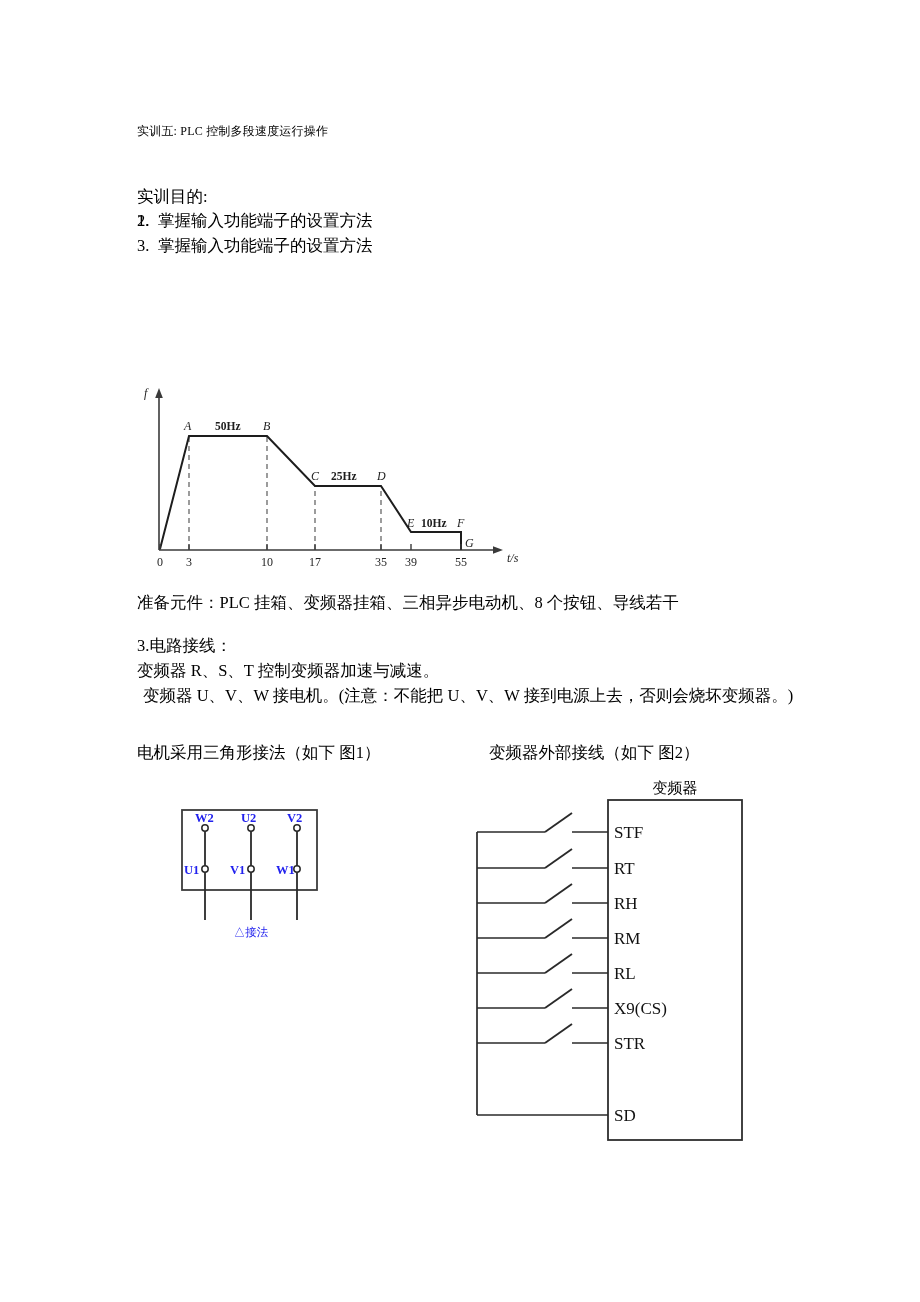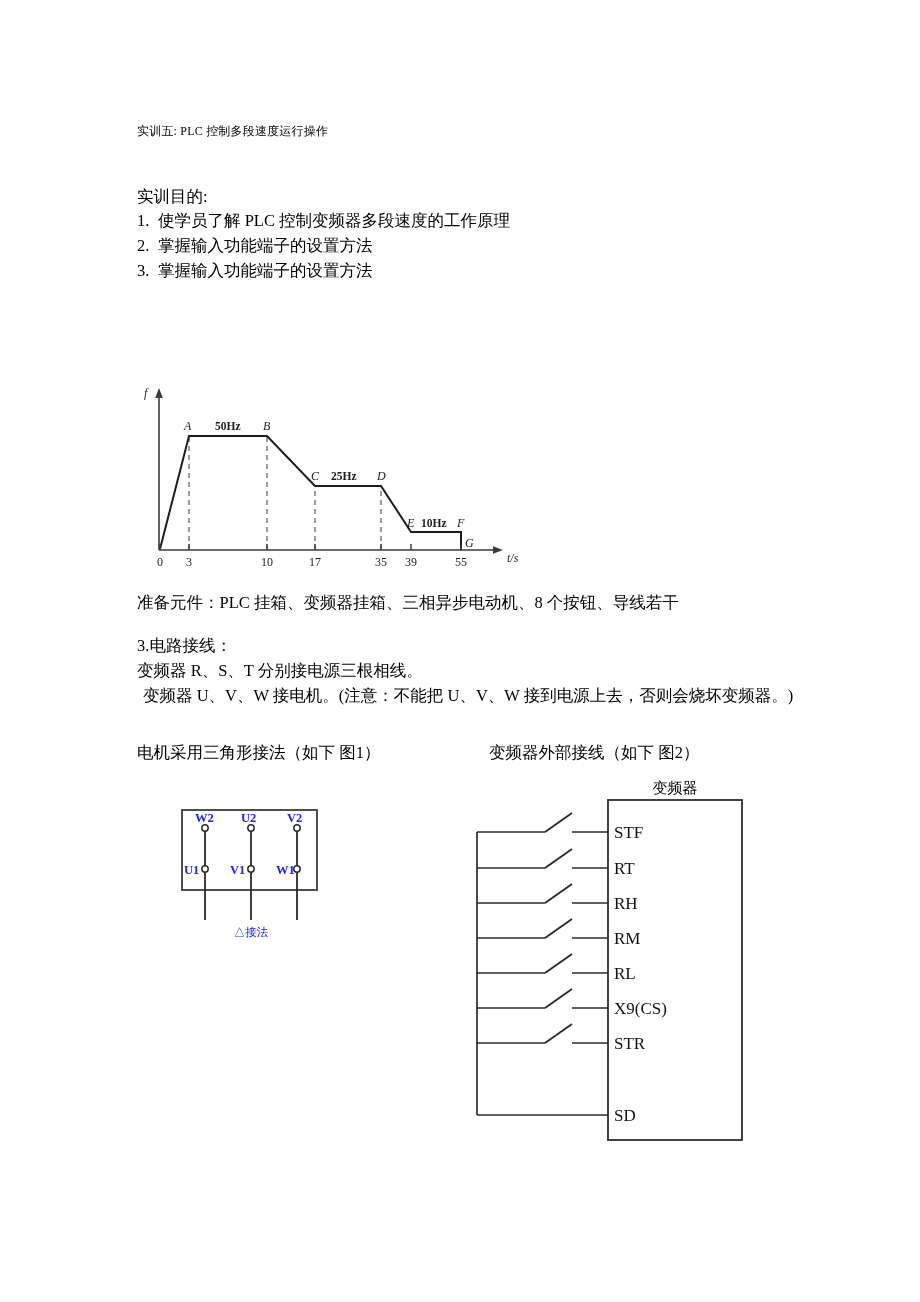--- a/index.html
+++ b/index.html
@@ -155,21 +155,20 @@
 <body>
 
 <div class="page">
 
   <div class="doc-title">实训五: PLC 控制多段速度运行操作</div>
 
   <div class="block purpose-head">实训目的:</div>
   <ol class="block purpose-list">
     <li>
       <span class="num">1.</span>
-      <span>使学员了解 PLC 控制变频器多段速度的工作原理</span>
     </li>
     <li>
       <span class="num">2.</span>
       <span>掌握输入功能端子的设置方法</span>
     </li>
     <li>
       <span class="num">3.</span>
       <span>掌握输入功能端子的设置方法</span>
     </li>
   </ol>
@@ -232,21 +231,21 @@
         <text class="tick-label" x="178" y="184">17</text>
         <text class="tick-label" x="244" y="184">35</text>
         <text class="tick-label" x="274" y="184">39</text>
         <text class="tick-label" x="324" y="184">55</text>
       </g>
     </svg>
   </div>
 
   <div class="block parts-line">准备元件：PLC 挂箱、变频器挂箱、三相异步电动机、8 个按钮、导线若干</div>
   <div class="block wire-head">3.电路接线：</div>
-  <div class="block wire-l1">变频器 R、S、T 分别接电源三根相线。</div>
+  <div class="block wire-l1">变频器 R、S、T 控制变频器加速与减速。</div>
   <div class="block wire-l2">变频器 U、V、W 接电机。(注意：不能把 U、V、W 接到电源上去，否则会烧坏变频器。)</div>
 
   <div class="block cap-row">
     <span>电机采用三角形接法（如下 图1）</span>
     <span class="cap2">变频器外部接线（如下 图2）</span>
   </div>
 
   <div id="delta-diagram">
     <svg width="170" height="145" viewBox="0 0 170 145" xmlns="http://www.w3.org/2000/svg">
 

